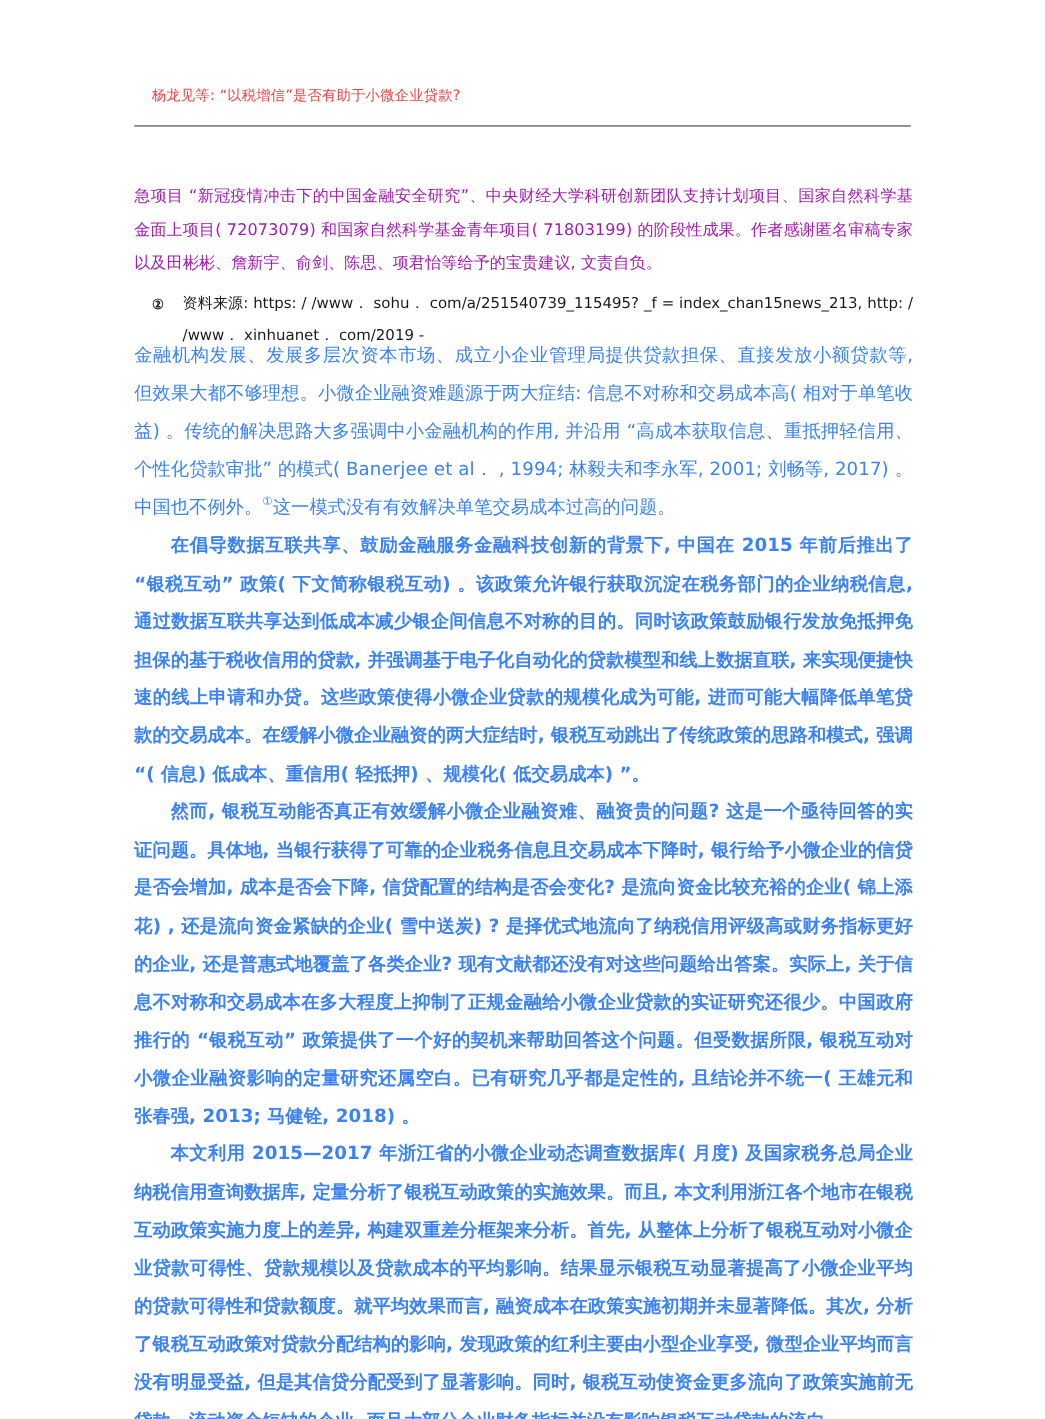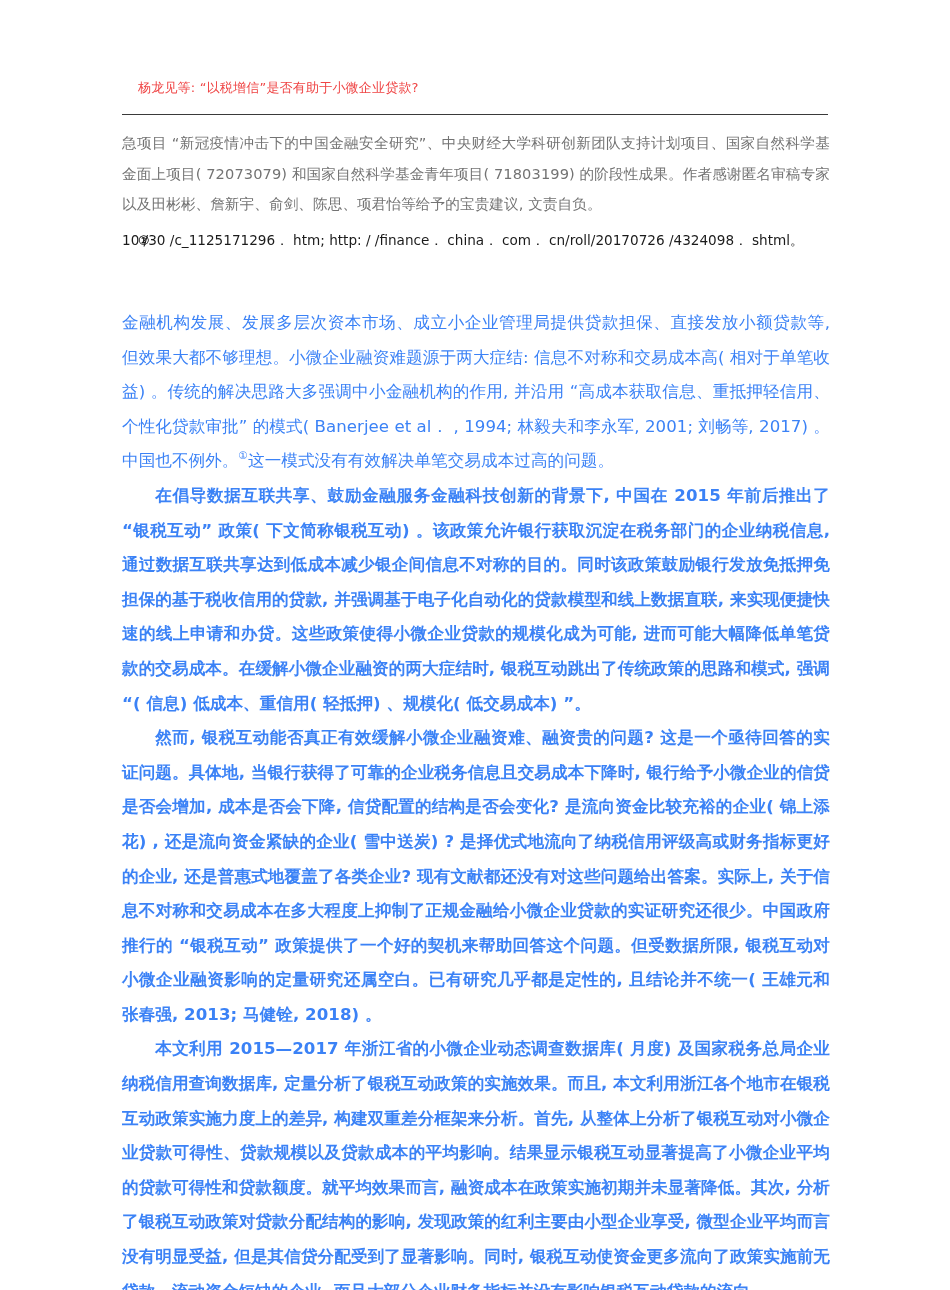--- a/index.html
+++ b/index.html
@@ -51,22 +51,23 @@
     left: 122px;
     top: 128px;
     width: 708px;
   }
 
   .fund-note {
     font-size: 14.6px;
     line-height: 30.5px;
     text-align: justify;
     text-justify: inter-ideograph;
-    color: #737373;
+    color: #a21caf;
     letter-spacing: 0.1px;
+    margin-top: 36px;
   }
 
   .note-list {
     margin: 6px 0 0 0;
     padding: 0;
     list-style: none;
   }
   .note-item {
     position: relative;
     font-size: 13.6px;
@@ -129,24 +130,24 @@
   <div class="footnote-zone">
 
     <div class="fund-note">急项目 “新冠疫情冲击下的中国金融安全研究”、中央财经大学科研创新团队支持计划项目、国家自然科学基金面上项目( 72073079) 和国家自然科学基金青年项目( 71803199) 的阶段性成果。作者感谢匿名审稿专家以及田彬彬、詹新宇、俞剑、陈思、项君怡等给予的宝贵建议, 文责自负。</div>
 
     <ul class="note-list">
       <li class="note-item">
         <span class="note-marker">①</span>
       </li>
       <li class="note-item">
         <span class="note-marker">②</span>
+        <span>资料来源: https: / /www． sohu． com/a/251540739_115495? _f = index_chan15news_213, http: / /www． xinhuanet． com/2019 -</span>
       </li>
     </ul>
 
-    <div class="note-tail">10 /30 /c_1125171296． htm; http: / /finance． china． com． cn/roll/20170726 /4324098． shtml。</div>
   </div>
 
   <div class="body-zone">
 
     <p class="para">
       <span>金融机构发展、发展多层次资本市场、成立小企业管理局提供贷款担保、直接发放小额贷款等, 但效果大都不够理想。小微企业融资难题源于两大症结: 信息不对称和交易成本高( 相对于单笔收益) 。传统的解决思路大多强调中小金融机构的作用, 并沿用 “高成本获取信息、重抵押轻信用、个性化贷款审批” 的模式( Banerjee et al． , 1994; 林毅夫和李永军, 2001; 刘畅等, 2017) 。中国也不例外。</span><sup class="fn">①</sup><span>这一模式没有有效解决单笔交易成本过高的问题。</span>
     </p>
 
     <p class="para indent">
       <span>在倡导数据互联共享、鼓励金融服务金融科技创新的背景下, 中国在 2015 年前后推出了 “银税互动” 政策( 下文简称银税互动) 。该政策允许银行获取沉淀在税务部门的企业纳税信息, 通过数据互联共享达到低成本减少银企间信息不对称的目的。同时该政策鼓励银行发放免抵押免担保的基于税收信用的贷款, 并强调基于电子化自动化的贷款模型和线上数据直联, 来实现便捷快速的线上申请和办贷。这些政策使得小微企业贷款的规模化成为可能, 进而可能大幅降低单笔贷款的交易成本。在缓解小微企业融资的两大症结时, 银税互动跳出了传统政策的思路和模式, 强调 “( 信息) 低成本、重信用( 轻抵押) 、规模化( 低交易成本) ”。</span>

